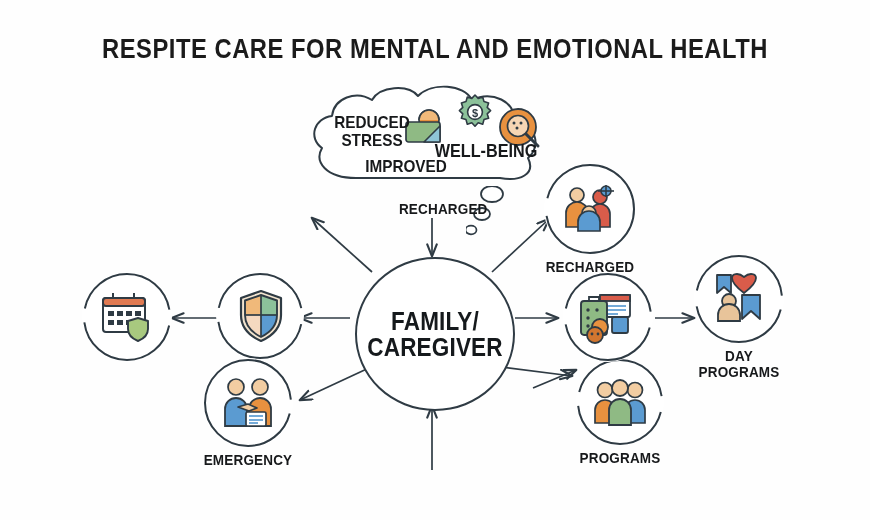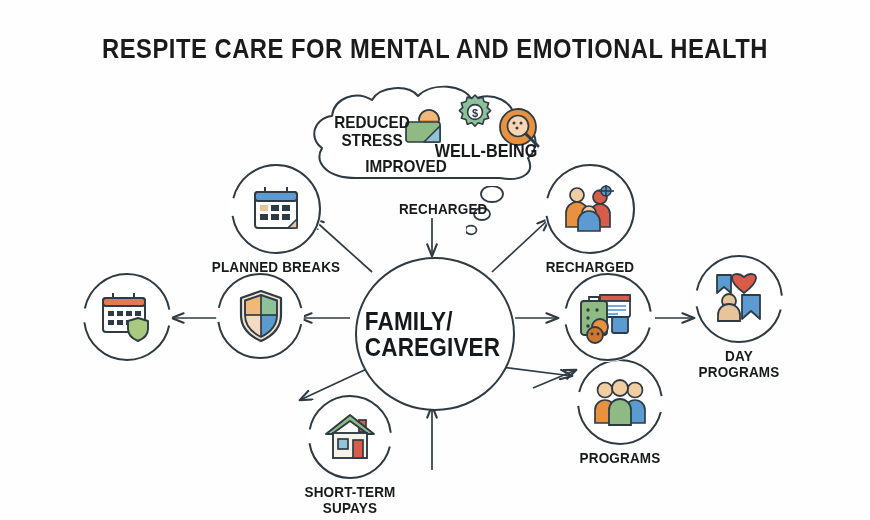--- a/index.html
+++ b/index.html
@@ -47,20 +47,21 @@
 
   
   .hub {
     position: absolute;
     border: 2.2px solid #2f3b44;
     border-radius: 50%;
     background: #ffffff;
     display: flex;
     align-items: center;
     justify-content: center;
+    text-align: center;
   }
   .hub-label {
     font-family: "Liberation Sans Narrow", "Liberation Sans", sans-serif;
     font-weight: bold;
     font-size: 25px;
     line-height: 1.06;
     color: #15191c;
     transform: scaleX(0.9);
     letter-spacing: 0.2px;
   }
@@ -219,42 +220,20 @@
     <ellipse cx="-5" cy="56" rx="4" ry="3.2" fill="#fff" stroke="#2f3b44" stroke-width="1.6"></ellipse>
   </svg>
 
   <div class="recharged-caption" style="left:394px; top:200px;">RECHARGED</div>
 
   <div class="hub" style="left:355px; top:257px; width:156px; height:150px;">
     <div class="hub-label">FAMILY/
 CAREGIVER</div>
   </div>
 
-  <div class="node" style="left:230px; top:163px; width:92px; height:92px;">
-    <svg class="node-ring" width="92" height="92" viewBox="0 0 92 92">
-      <path d="M46,2 a44,44 0 0 1 0,88" fill="none" stroke="#2f3b44" stroke-width="2"></path>
-      <path d="M46,90 a44,44 0 0 1 0,-88" fill="none" stroke="#2f3b44" stroke-width="2" stroke-dasharray="62 18"></path>
-    </svg>
-    <div class="node-icon" style="left:20px; top:20px; width:52px; height:52px;">
-      <svg width="50" height="48" viewBox="0 0 50 48">
-        <line x1="14" y1="2" x2="14" y2="10" stroke="#2f3b44" stroke-width="2"></line>
-        <line x1="36" y1="2" x2="36" y2="10" stroke="#2f3b44" stroke-width="2"></line>
-        <rect x="4" y="7" width="42" height="36" rx="3" fill="#fff" stroke="#2f3b44" stroke-width="2"></rect>
-        <rect x="4" y="7" width="42" height="9" rx="3" fill="#5b9bd1" stroke="#2f3b44" stroke-width="2"></rect>
-        <rect x="9" y="20" width="8" height="6" fill="#e8c49a"></rect>
-        <rect x="20" y="20" width="8" height="6" fill="#2f3b44"></rect>
-        <rect x="31" y="20" width="8" height="6" fill="#2f3b44"></rect>
-        <rect x="9" y="29" width="8" height="6" fill="#2f3b44"></rect>
-        <rect x="20" y="29" width="8" height="6" fill="#2f3b44"></rect>
-        <rect x="31" y="29" width="8" height="6" fill="#2f3b44"></rect>
-        <path d="M46,34 L37,43 L46,43 Z" fill="#e8c49a" stroke="#2f3b44" stroke-width="1.6"></path>
-      </svg>
-    </div>
-    <div class="node-label" style="top:96px; width:150px;">PLANNED BREAKS</div>
-  </div>
 
   <div class="node" style="left:544px; top:163px; width:92px; height:92px;">
     <svg class="node-ring" width="92" height="92" viewBox="0 0 92 92">
       <path d="M46,2 a44,44 0 0 1 0,88" fill="none" stroke="#2f3b44" stroke-width="2"></path>
       <path d="M46,90 a44,44 0 0 1 0,-88" fill="none" stroke="#2f3b44" stroke-width="2" stroke-dasharray="62 18"></path>
     </svg>
     <div class="node-icon" style="left:18px; top:18px; width:56px; height:56px;">
       <svg width="56" height="52" viewBox="0 0 56 52">
         <circle cx="15" cy="12" r="7" fill="#f2cda2" stroke="#2f3b44" stroke-width="1.7"></circle>
         <path d="M4,44 v-14 a11,11 0 0 1 22,0 v14 Z" fill="#e8913f" stroke="#2f3b44" stroke-width="1.7"></path>
@@ -312,38 +291,41 @@
           <rect x="5" y="26" width="18" height="26" fill="#f5d9c0"></rect>
           <rect x="23" y="26" width="20" height="26" fill="#5b9bd1"></rect>
         </g>
         <path d="M23,6 L39,11.5 v14.5 c0,11.5 -9,18.5 -16,22 C16,44.5 7,37.5 7,26 V11.5 Z" fill="none" stroke="#2f3b44" stroke-width="1.9" stroke-linejoin="round"></path>
         <line x1="23" y1="6" x2="23" y2="48" stroke="#2f3b44" stroke-width="1.7"></line>
         <line x1="7" y1="26" x2="39" y2="26" stroke="#2f3b44" stroke-width="1.7"></line>
       </svg>
     </div>
   </div>
 
-
-  <div class="node" style="left:307px; top:394px; width:86px; height:86px;">
-    <svg class="node-ring" width="86" height="86" viewBox="0 0 86 86">
-      <path d="M43,2 a41,41 0 0 1 0,82" fill="none" stroke="#2f3b44" stroke-width="2" stroke-dasharray="60 14"></path>
-      <path d="M43,84 a41,41 0 0 1 0,-82" fill="none" stroke="#2f3b44" stroke-width="2" stroke-dasharray="58 14"></path>
-    </svg>
-    <div class="node-icon" style="left:16px; top:18px; width:54px; height:50px;">
-      <svg width="54" height="50" viewBox="0 0 54 50">
-        <rect x="36" y="8" width="7" height="12" fill="#c9654e" stroke="#2f3b44" stroke-width="1.7"></rect>
-        <path d="M27,3 L51,22 L45,22 L27,9 L9,22 L3,22 Z" fill="#8fba84" stroke="#2f3b44" stroke-width="1.9" stroke-linejoin="round"></path>
-        <rect x="10" y="21" width="34" height="25" fill="#f7f3e8" stroke="#2f3b44" stroke-width="1.9"></rect>
-        <rect x="15" y="27" width="10" height="10" fill="#8fc5d6" stroke="#2f3b44" stroke-width="1.7"></rect>
-        <rect x="30" y="28" width="10" height="18" fill="#d95c4a" stroke="#2f3b44" stroke-width="1.7"></rect>
-      </svg>
-    </div>
-    <div class="node-label" style="top:90px; width:160px;">SHORT-TERM
-SUPAYS</div>
-  </div>
+  <div class="node" style="left:203px; top:358px; width:90px; height:90px;">
+    <svg class="node-ring" width="90" height="90" viewBox="0 0 90 90">
+      <path d="M45,2 a43,43 0 0 1 0,86" fill="none" stroke="#2f3b44" stroke-width="2" stroke-dasharray="64 14"></path>
+      <path d="M45,88 a43,43 0 0 1 0,-86" fill="none" stroke="#2f3b44" stroke-width="2"></path>
+    </svg>
+    <div class="node-icon" style="left:17px; top:17px; width:56px; height:56px;">
+      <svg width="56" height="54" viewBox="0 0 56 54">
+        <circle cx="16" cy="11" r="8" fill="#f2cda2" stroke="#2f3b44" stroke-width="1.7"></circle>
+        <path d="M5,50 v-17 a11,11 0 0 1 22,0 v17 Z" fill="#5b9bd1" stroke="#2f3b44" stroke-width="1.8"></path>
+        <circle cx="40" cy="11" r="8" fill="#f2cda2" stroke="#2f3b44" stroke-width="1.7"></circle>
+        <path d="M29,50 v-17 a11,11 0 0 1 22,0 v17 Z" fill="#e8913f" stroke="#2f3b44" stroke-width="1.8"></path>
+        <path d="M18,31 l10,-3 l9,4 l-8,3 Z" fill="#f2cda2" stroke="#2f3b44" stroke-width="1.7" stroke-linejoin="round"></path>
+        <rect x="26" y="36" width="20" height="14" rx="1.5" fill="#fff" stroke="#2f3b44" stroke-width="1.7"></rect>
+        <line x1="29" y1="40" x2="43" y2="40" stroke="#5b9bd1" stroke-width="1.7"></line>
+        <line x1="29" y1="44" x2="43" y2="44" stroke="#5b9bd1" stroke-width="1.7"></line>
+        <line x1="29" y1="47" x2="38" y2="47" stroke="#5b9bd1" stroke-width="1.7"></line>
+      </svg>
+    </div>
+    <div class="node-label" style="top:94px; width:150px;">EMERGENCY</div>
+  </div>
+
 
 
   <div class="node" style="left:576px; top:358px; width:88px; height:88px;">
     <svg class="node-ring" width="88" height="88" viewBox="0 0 88 88">
       <path d="M44,2 a42,42 0 0 1 0,84" fill="none" stroke="#2f3b44" stroke-width="2" stroke-dasharray="60 16"></path>
       <path d="M44,86 a42,42 0 0 1 0,-84" fill="none" stroke="#2f3b44" stroke-width="2" stroke-dasharray="62 14"></path>
     </svg>
     <div class="node-icon" style="left:16px; top:18px; width:56px; height:52px;">
       <svg width="56" height="50" viewBox="0 0 56 50">
         <circle cx="13" cy="13" r="7.5" fill="#f2cda2" stroke="#2f3b44" stroke-width="1.7"></circle>

